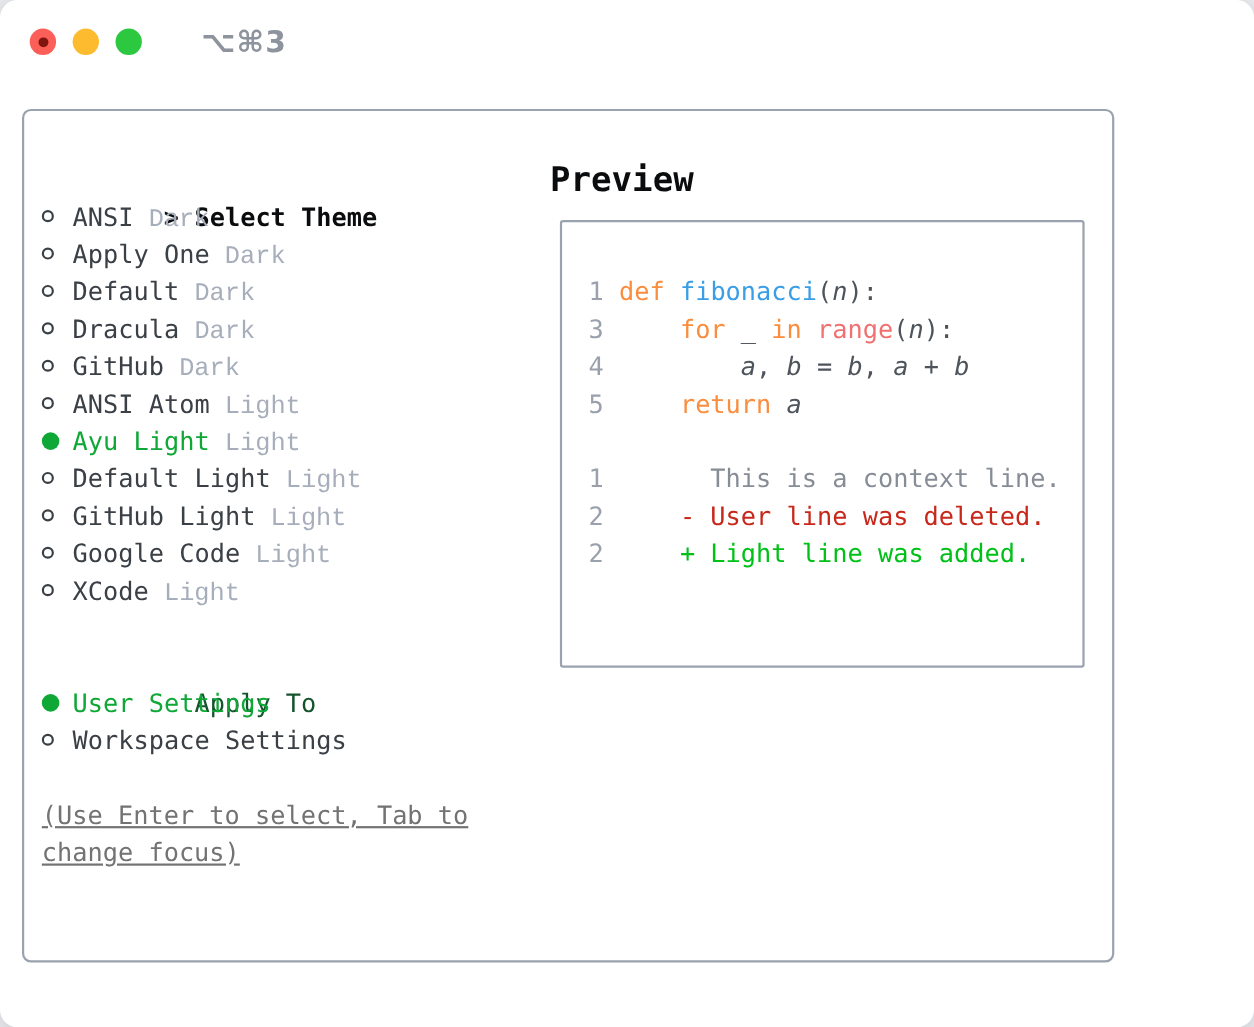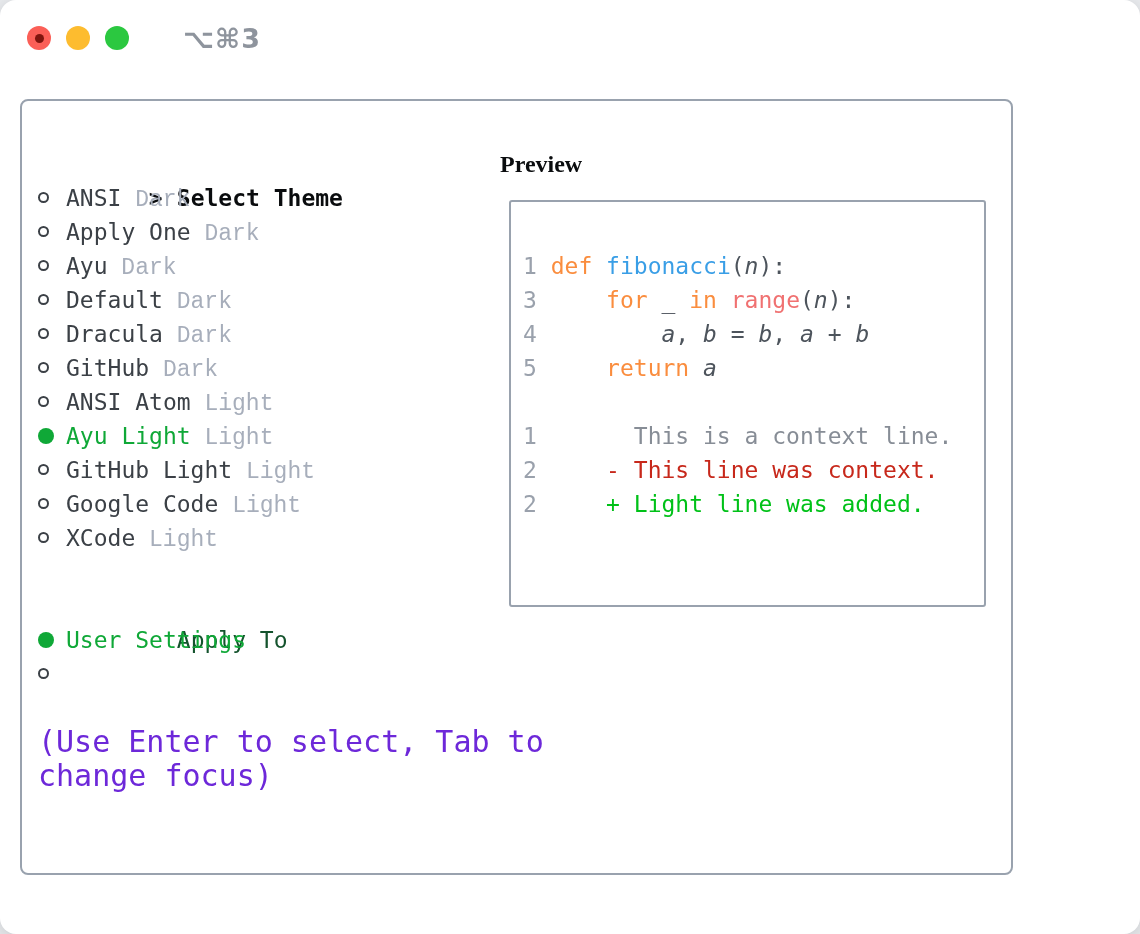--- a/index.html
+++ b/index.html
@@ -34,26 +34,26 @@
   .cursor{font-weight:bold;color:#0a0c0e;}
   .h1{font-weight:bold;color:#0a0c0e;}
   .h2{color:#14532d;}
   .radio-off{display:inline-block;width:11px;height:11px;border:2.5px solid #3b4046;
              border-radius:50%;vertical-align:middle;margin-bottom:4px;}
   .radio-on{display:inline-block;width:16px;height:16px;background:var(--accent);
             border-radius:50%;vertical-align:middle;margin-bottom:4px;}
   .name{color:var(--ink);margin-top:12px;}
   .name.sel{color:var(--accent);}
   .suffix{color:var(--muted);font-family:Liberation Mono, monospace;}
-  .help{margin-top:0;color:#6d28d9;font-size:30px;line-height:34px;white-space:pre-line;}
+  .help{margin-top:0;color:#737373;font-size:23px;line-height:34px;white-space:pre-line;text-decoration:underline;}
   
-  .preview-title{position:absolute;left:478px;top:46px;font-size:24px;line-height:34px;font-family:Liberation Serif, serif;}
+  .preview-title{position:absolute;left:478px;top:46px;font-size:31px;line-height:34px;}
   .preview-box{position:absolute;left:487px;top:99px;width:477px;height:407px;
                border:2px solid var(--border);border-radius:3px;background:#fff;}
-  .code{padding:47px 0 0 12px;}
+  .code{padding:47px 0 0 24px;}
   .cl{height:34px;line-height:34px;white-space:pre;font-size:23px;}
   .tok.ln{color:var(--ln);}
   .tok.kw{color:var(--kw);}
   .tok.fn{color:var(--fn);}
   .tok.fg{color:var(--fg);}
   .tok.const{color:var(--const);}
   .tok.rng{color:var(--rng);}
   .tok.v{color:var(--fg);font-style:italic;}
   .tok.ctx{color:var(--ctx);}
   .tok.del{color:var(--del);}
@@ -76,57 +76,57 @@
   <div class="panel">
 
     <div class="left-col">
       <div class="row">
         <span class="bullet cursor">&gt;</span><span class="h1">Select Theme</span>
       </div>
 
       <div id="theme-items">
           <div class="row"><span class="bullet"><span class="radio-off"></span></span><span class="name">ANSI</span><span class="suffix"> Dark</span></div>
           <div class="row"><span class="bullet"><span class="radio-off"></span></span><span class="name">Apply One</span><span class="suffix"> Dark</span></div>
-          <div class="row"><span class="bullet"><span class="radio-off"></span></span><span class="name">Ayu</span><span class="suffix"> Dark</span></div>
           <div class="row"><span class="bullet"><span class="radio-off"></span></span><span class="name">Default</span><span class="suffix"> Dark</span></div>
           <div class="row"><span class="bullet"><span class="radio-off"></span></span><span class="name">Dracula</span><span class="suffix"> Dark</span></div>
           <div class="row"><span class="bullet"><span class="radio-off"></span></span><span class="name">GitHub</span><span class="suffix"> Dark</span></div>
           <div class="row"><span class="bullet"><span class="radio-off"></span></span><span class="name">ANSI Atom</span><span class="suffix"> Light</span></div>
           <div class="row"><span class="bullet"><span class="radio-on"></span></span><span class="name sel">Ayu Light</span><span class="suffix"> Light</span></div>
+          <div class="row"><span class="bullet"><span class="radio-off"></span></span><span class="name">Default Light</span><span class="suffix"> Light</span></div>
           <div class="row"><span class="bullet"><span class="radio-off"></span></span><span class="name">GitHub Light</span><span class="suffix"> Light</span></div>
           <div class="row"><span class="bullet"><span class="radio-off"></span></span><span class="name">Google Code</span><span class="suffix"> Light</span></div>
           <div class="row"><span class="bullet"><span class="radio-off"></span></span><span class="name">XCode</span><span class="suffix"> Light</span></div>
         </div>
 
       <div class="row"></div>
 
       <div class="row">
         <span class="bullet"></span><span class="h2">Apply To</span>
       </div>
 
       <div id="apply-items">
           <div class="row"><span class="bullet"><span class="radio-on"></span></span><span class="name sel">User Settings</span></div>
-          <div class="row"><span class="bullet"><span class="radio-off"></span></span></div>
+          <div class="row"><span class="bullet"><span class="radio-off"></span></span><span class="name">Workspace Settings</span></div>
         </div>
 
       <div class="row"></div>
 
       <div class="help">(Use Enter to select, Tab to
 change focus)</div>
     </div>
 
     <div class="preview-title h1">Preview</div>
 
     <div class="preview-box">
       <div class="code" id="code-lines">
           <div class="cl"><span class="tok ln">1 </span><span class="tok kw">def</span><span class="tok fg"> </span><span class="tok fn">fibonacci</span><span class="tok fg">(</span><span class="tok v">n</span><span class="tok fg">):</span></div>
           <div class="cl"><span class="tok ln">3 </span><span class="tok fg">    </span><span class="tok kw">for</span><span class="tok fg"> _ </span><span class="tok kw">in</span><span class="tok fg"> </span><span class="tok rng">range</span><span class="tok fg">(</span><span class="tok v">n</span><span class="tok fg">):</span></div>
           <div class="cl"><span class="tok ln">4 </span><span class="tok fg">        </span><span class="tok v">a</span><span class="tok fg">, </span><span class="tok v">b</span><span class="tok fg"> = </span><span class="tok v">b</span><span class="tok fg">, </span><span class="tok v">a</span><span class="tok fg"> + </span><span class="tok v">b</span></div>
           <div class="cl"><span class="tok ln">5 </span><span class="tok fg">    </span><span class="tok kw">return</span><span class="tok fg"> </span><span class="tok v">a</span></div>
           <div class="cl"><span class="tok ln"></span></div>
           <div class="cl"><span class="tok ln">1 </span><span class="tok ctx">      This is a context line.</span></div>
-          <div class="cl"><span class="tok ln">2 </span><span class="tok del">    - This line was context.</span></div>
+          <div class="cl"><span class="tok ln">2 </span><span class="tok del">    - User line was deleted.</span></div>
           <div class="cl"><span class="tok ln">2 </span><span class="tok add">    + Light line was added.</span></div>
         </div>
     </div>
 
   </div>
 </div>
 
 </body></html>

